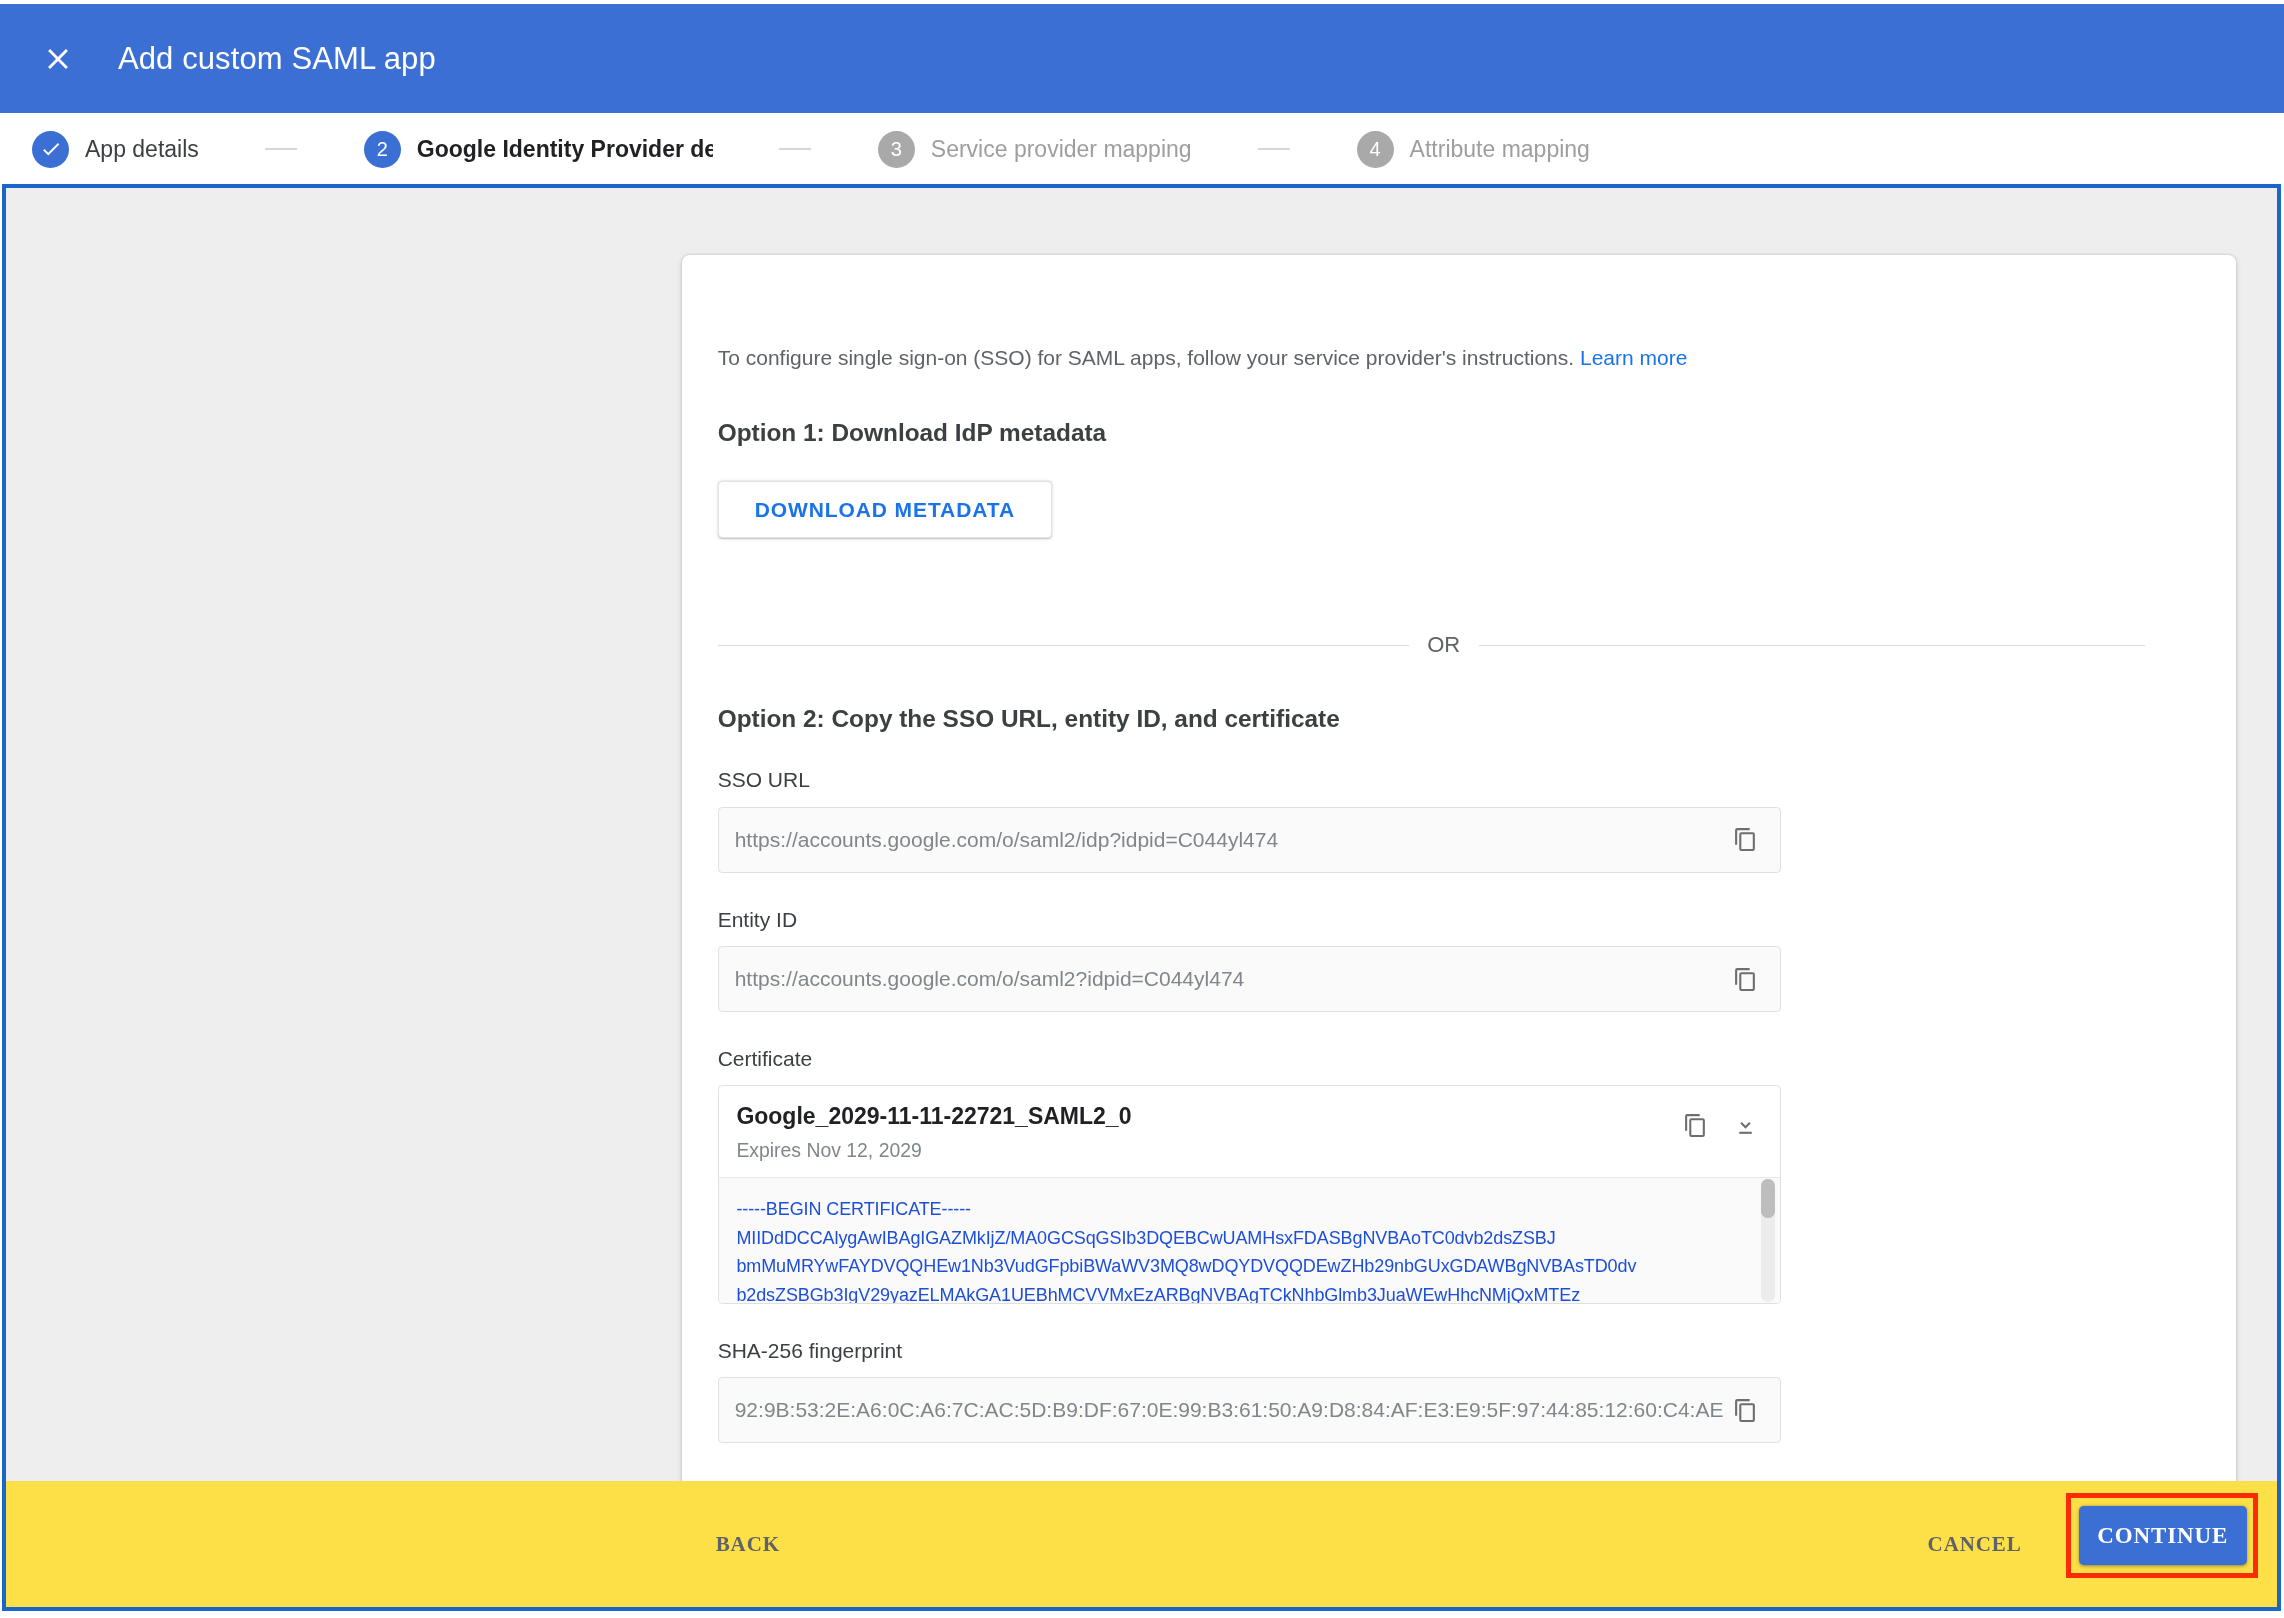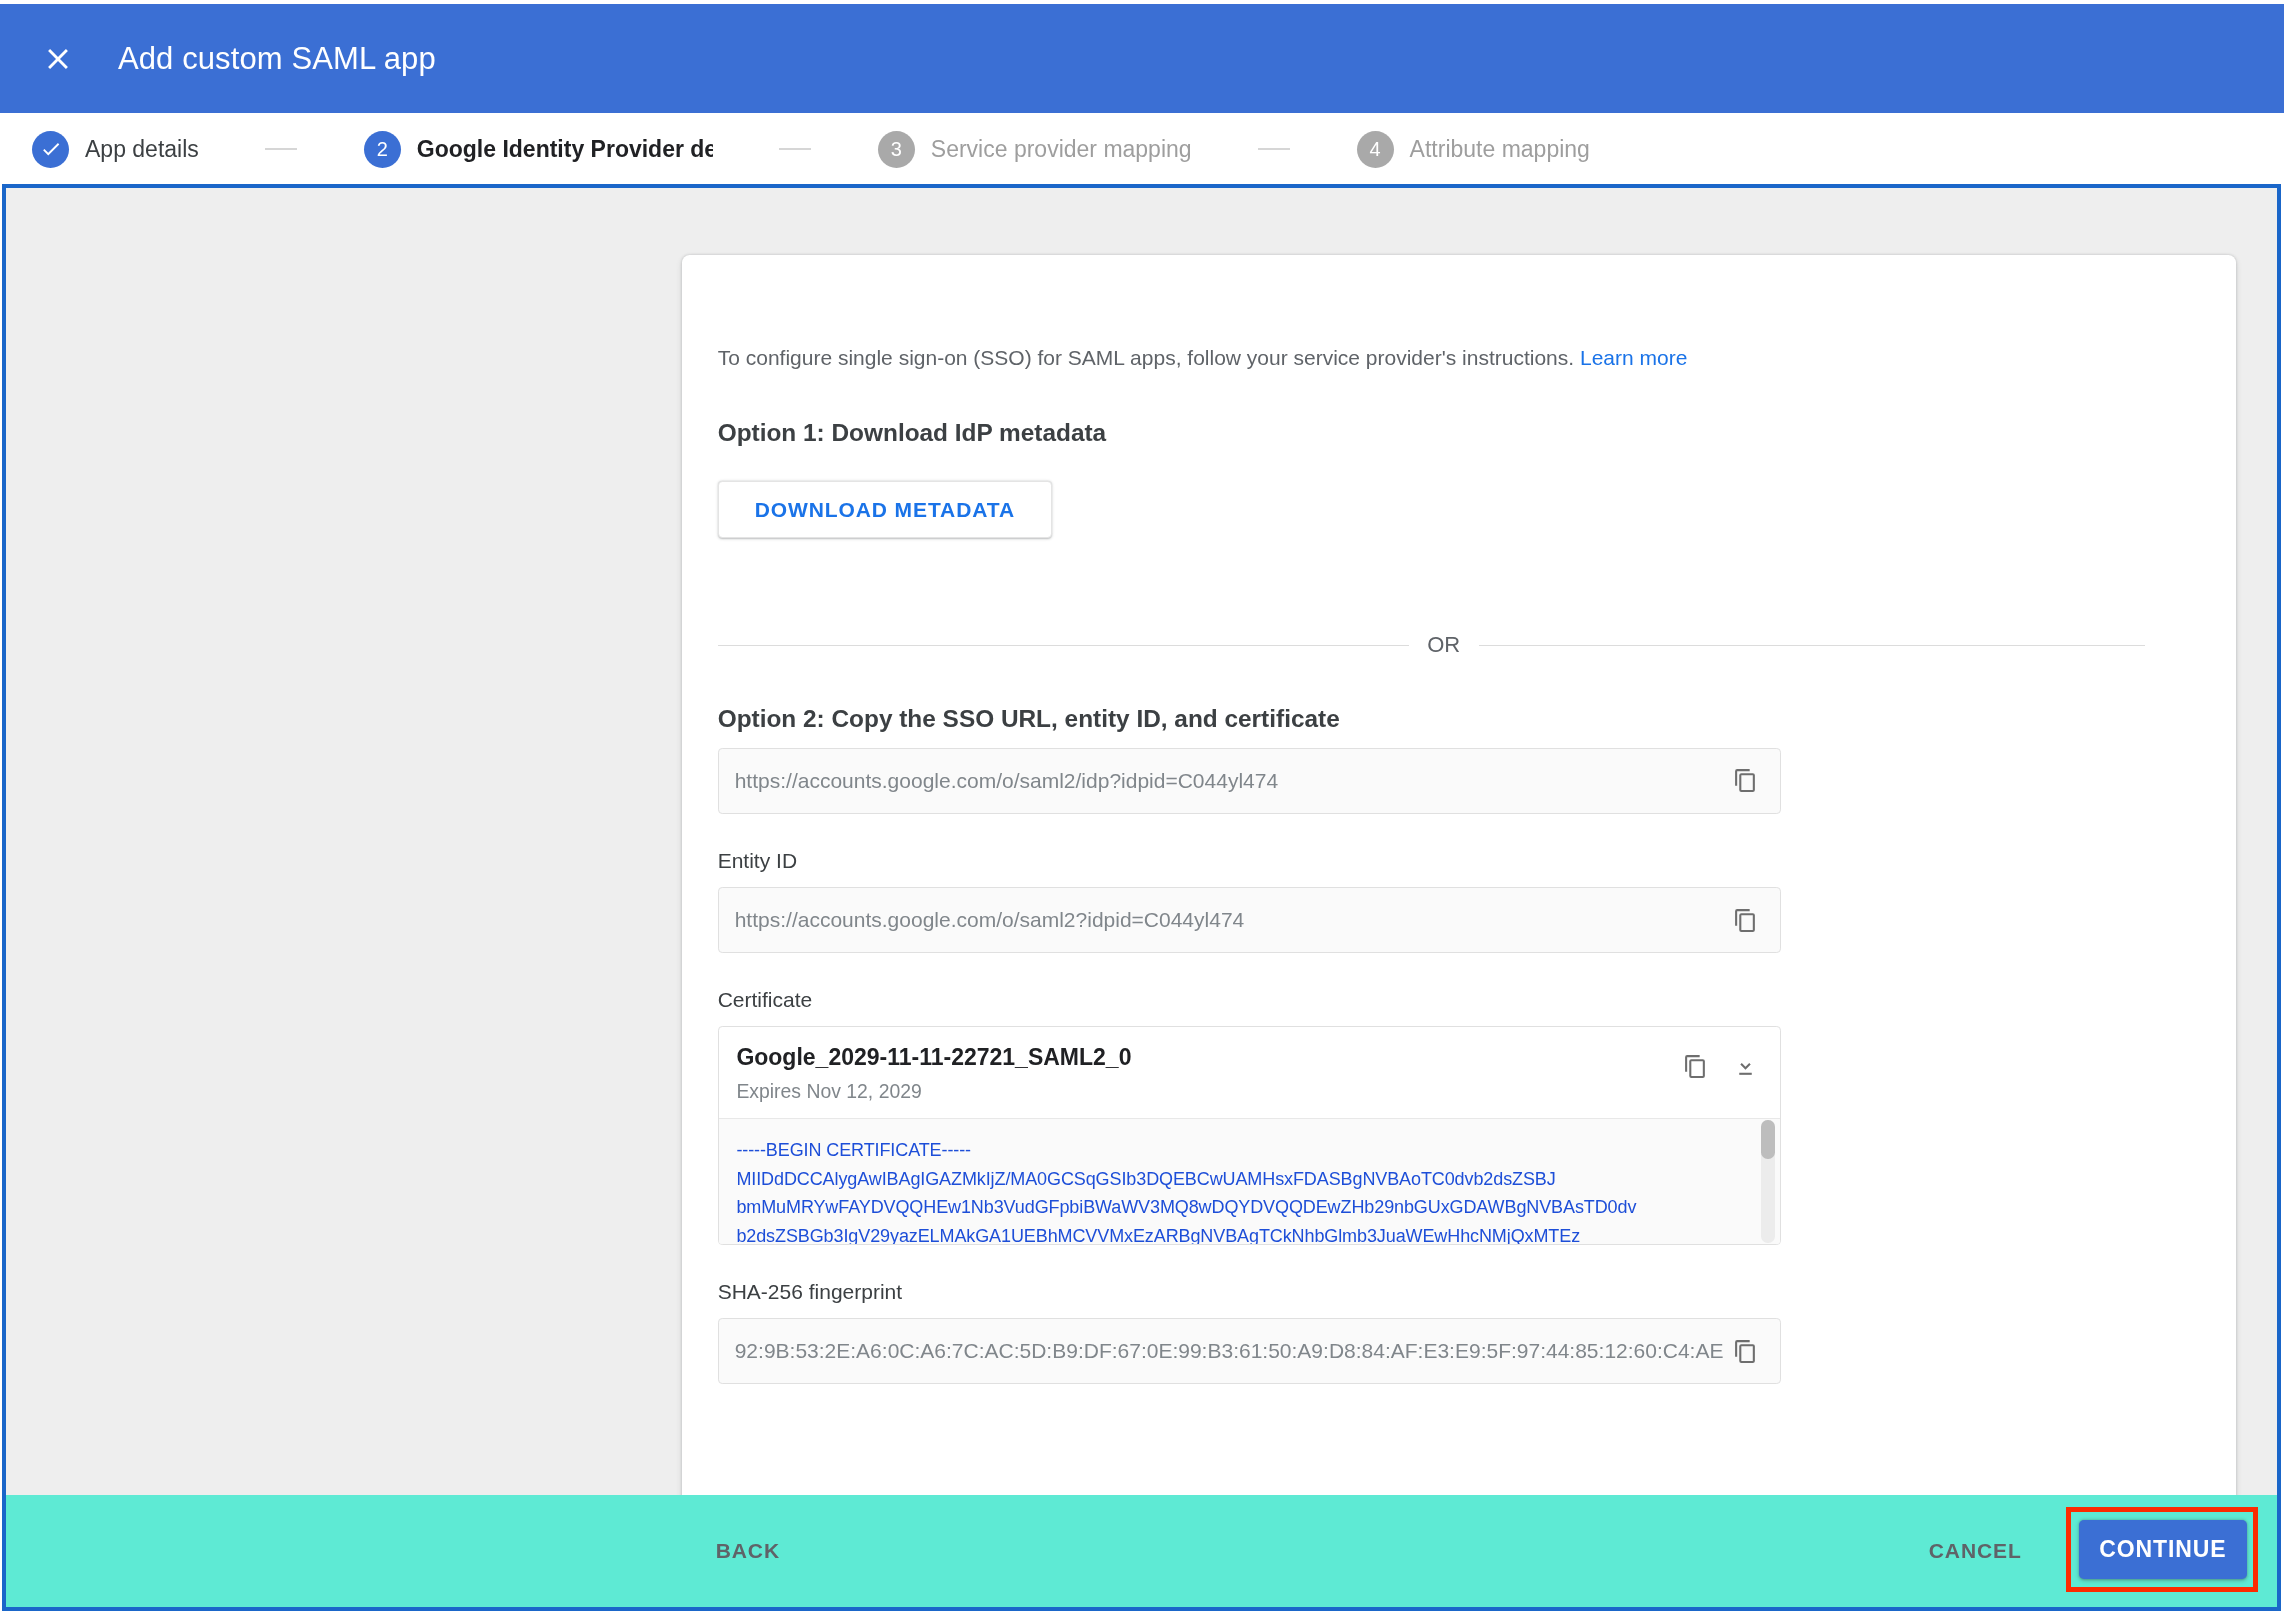--- a/index.html
+++ b/index.html
@@ -262,24 +262,25 @@
     height: 39px;
     background: #bdbdbd;
     border-radius: 6.7px;
   }
 
   
   .footer {
     position: absolute;
     left: 0; bottom: 0;
     width: 2271px;
-    height: 112px;
-    display: flex;
-    align-items: center;
-    background: #5eead4;
+    height: 126px;
+    display: flex;
+    align-items: center;
+    background: #fde047;
+    font-family: Liberation Serif, serif;
   }
   .btn-text {
     background: transparent;
     border: none;
     color: #5f6368;
     font-size: 21px;
     font-weight: 600;
     letter-spacing: 0.9px;
     cursor: pointer;
     padding: 15px 22px;
@@ -375,20 +376,21 @@
 
       <div class="or-row">
         <div class="or-line left"></div>
         <div class="or-text">OR</div>
         <div class="or-line right"></div>
       </div>
 
       <div class="option-head">Option 2: Copy the SSO URL, entity ID, and certificate</div>
 
       
+      <div class="field-label">SSO URL</div>
       <div class="ro-field">
         <div class="ro-value">https://accounts.google.com/o/saml2/idp?idpid=C044yl474</div>
         <div class="icon-btn">
           <svg width="25" height="25" viewBox="0 0 24 24" aria-hidden="true">
             <path d="M16 1H4a2 2 0 0 0-2 2v14h2V3h12V1zm3 4H8a2 2 0 0 0-2 2v14a2 2 0 0 0 2 2h11a2 2 0 0 0 2-2V7a2 2 0 0 0-2-2zm0 16H8V7h11v14z" fill="#6e6e6e"></path>
           </svg>
         </div>
       </div>
 
       

